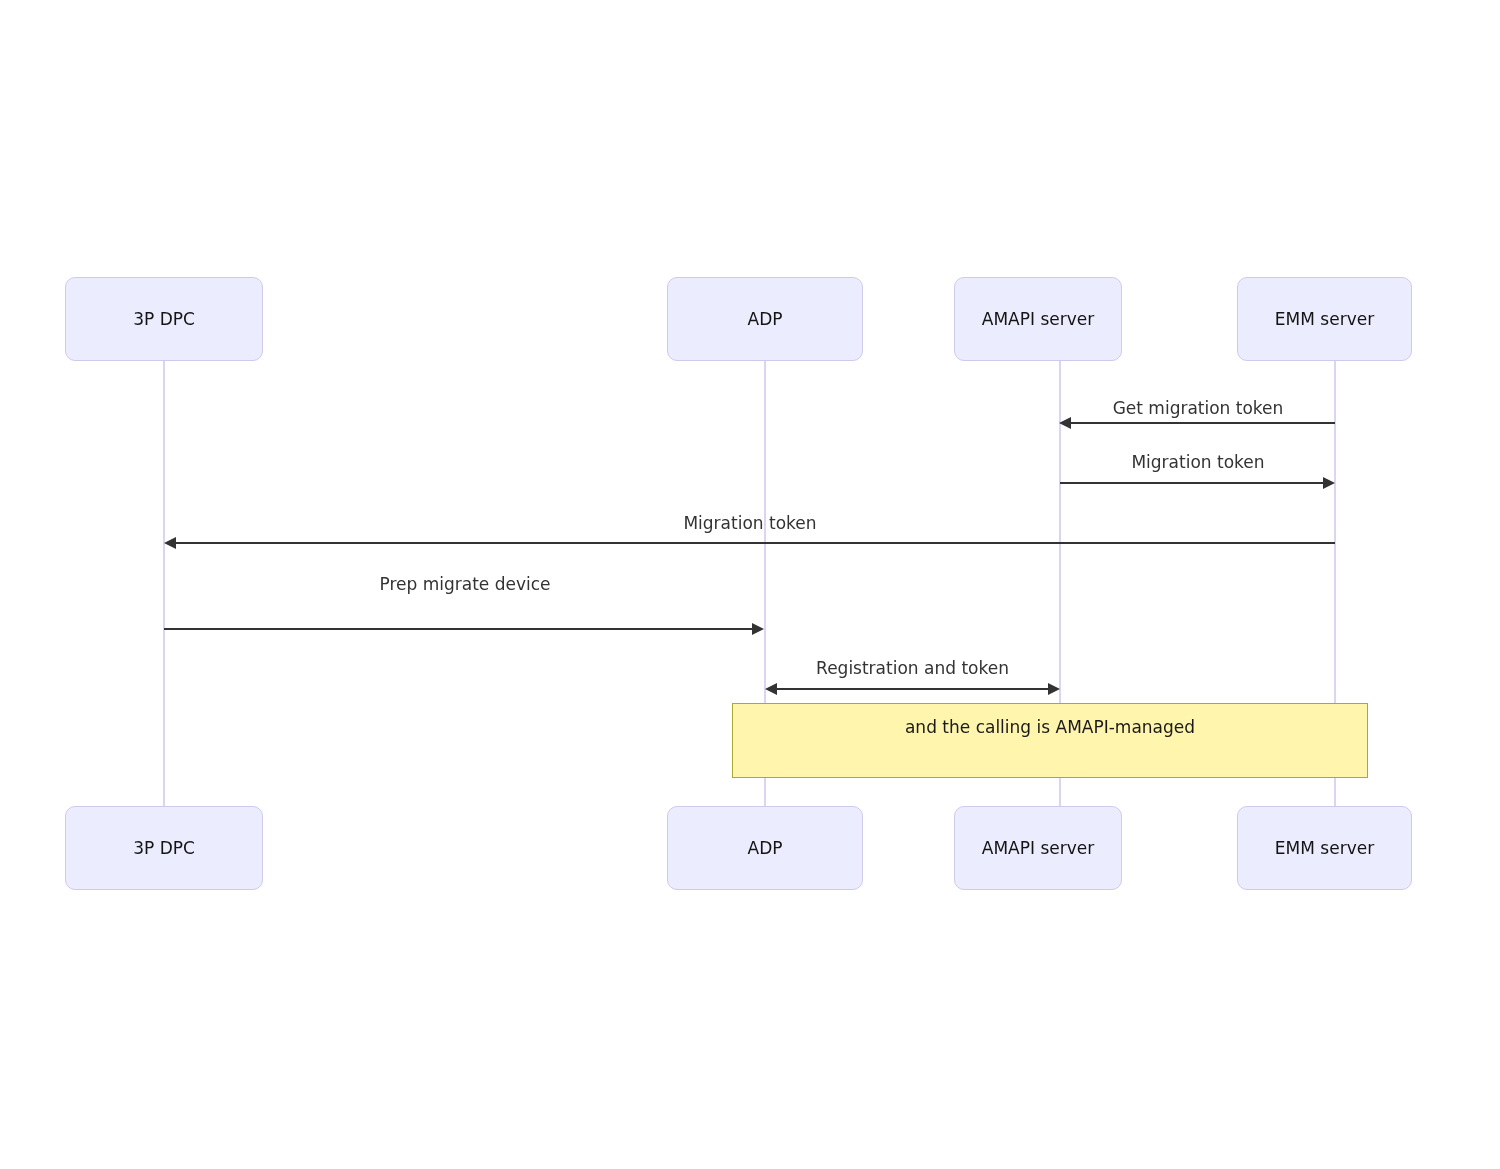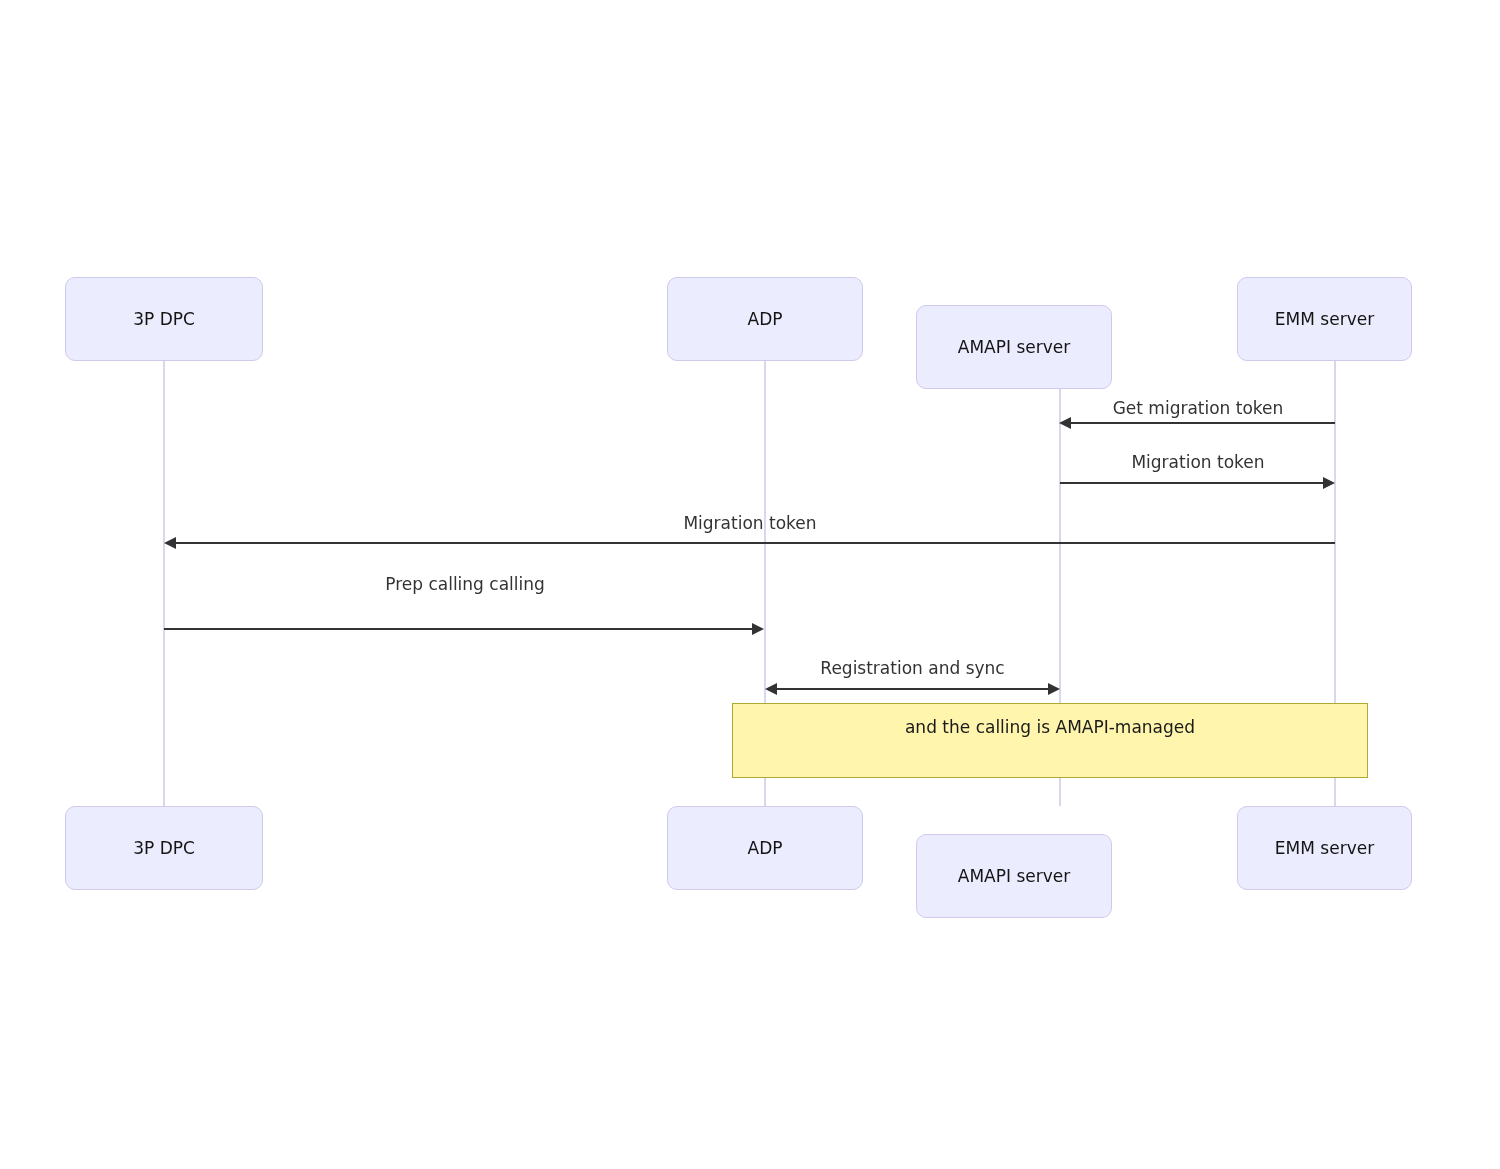--- a/index.html
+++ b/index.html
@@ -26,21 +26,21 @@
     align-items: center;
     justify-content: center;
     font-size: 17px;
     color: #141414;
     box-sizing: border-box;
   }
   .actor-row-top    { top: 277px; }
   .actor-row-bottom { top: 806px; }
   .actor-0 { left: 65px;   width: 198px; }
   .actor-1 { left: 667px;  width: 196px; }
-  .actor-2 { left: 916px;  width: 196px; margin-top: 28px; }
+  .actor-2 { left: 954px;  width: 168px; }
   .actor-3 { left: 1237px; width: 175px; }
   
   .lifeline {
     position: absolute;
     top: 361px;
     height: 445px;
     width: 2px;
     background: #DCD4F0;
   }
   .lifeline-0 { left: 163px; }
@@ -138,26 +138,26 @@
 
   <div class="msg-label m2-label">Migration token</div>
   <div class="msg-line m2-line"></div>
   <div class="arrowhead right m2-head"></div>
 
   <div class="msg-label m3-label">Migration token</div>
   <div class="msg-line m3-line"></div>
   <div class="arrowhead left m3-head"></div>
 
   <div class="msg-label m4-label">
-    <div>Prep calling calling</div>
+    <div>Prep migrate device</div>
   </div>
   <div class="msg-line m4-line"></div>
   <div class="arrowhead right m4-head"></div>
 
-  <div class="msg-label m5-label">Registration and sync</div>
+  <div class="msg-label m5-label">Registration and token</div>
   <div class="msg-line m5-line"></div>
   <div class="arrowhead left m5-head-l"></div>
   <div class="arrowhead right m5-head-r"></div>
 
   <div class="note">
     <div>and the calling is AMAPI-managed</div>
   </div>
 
   <div class="actor actor-row-bottom actor-0">
     <span>3P DPC</span>

